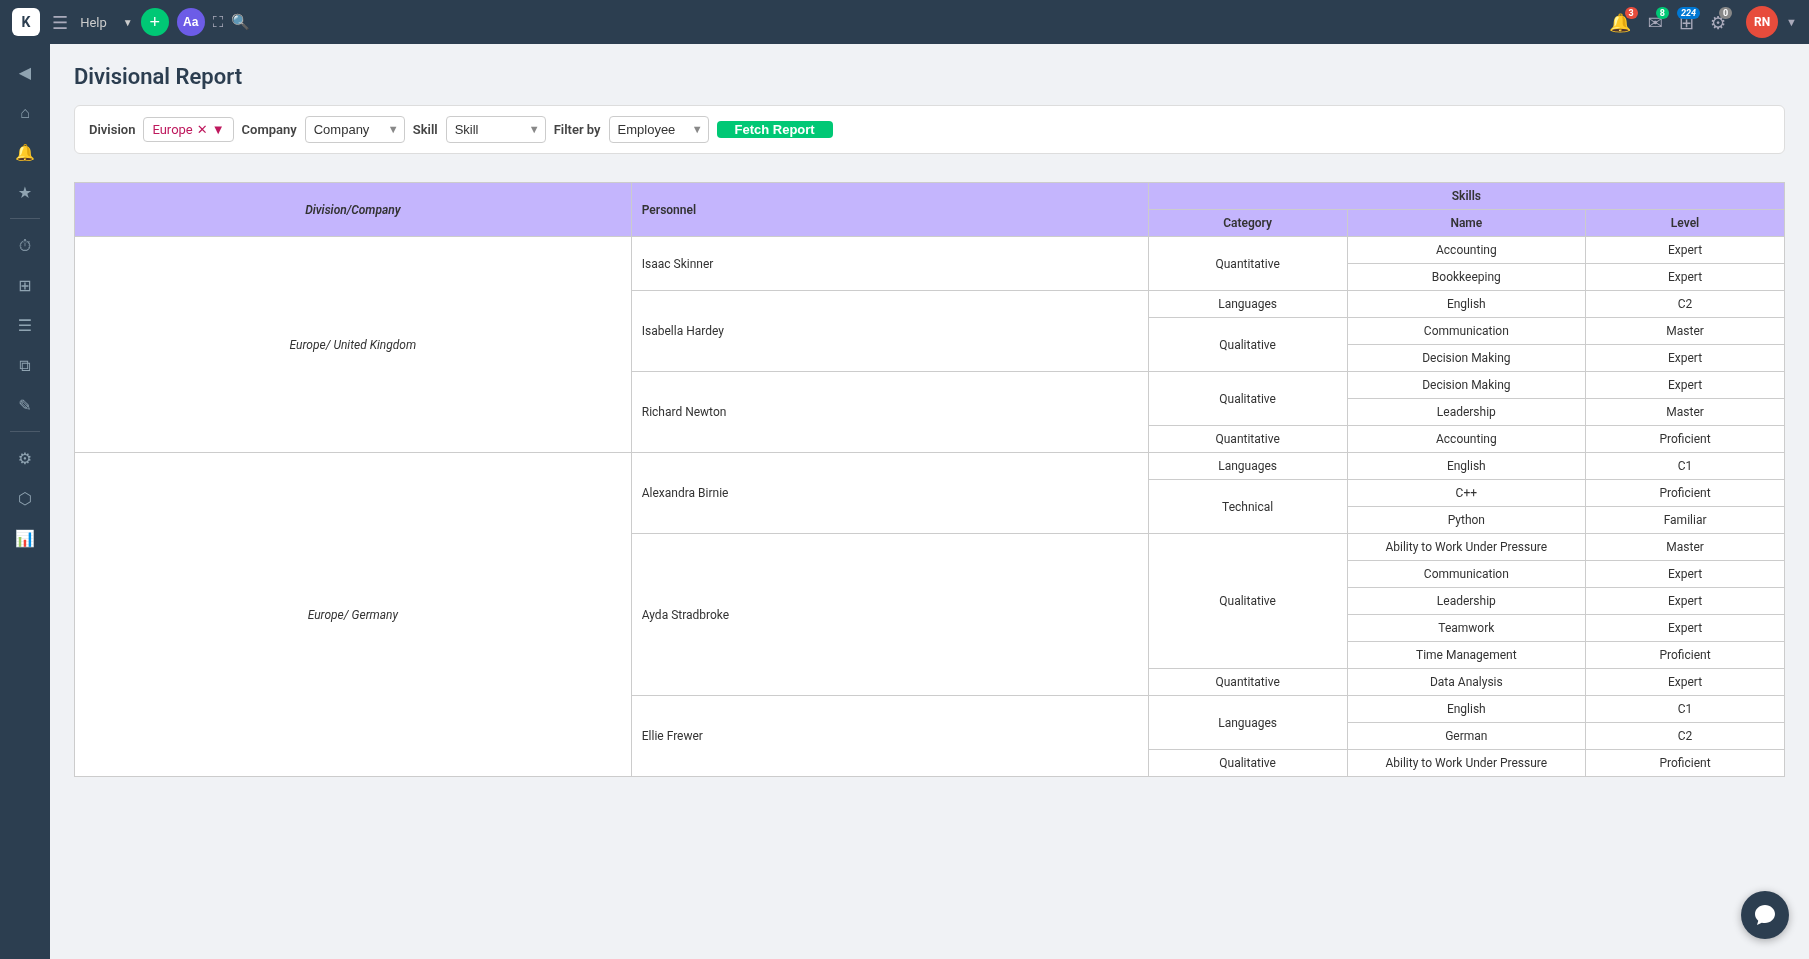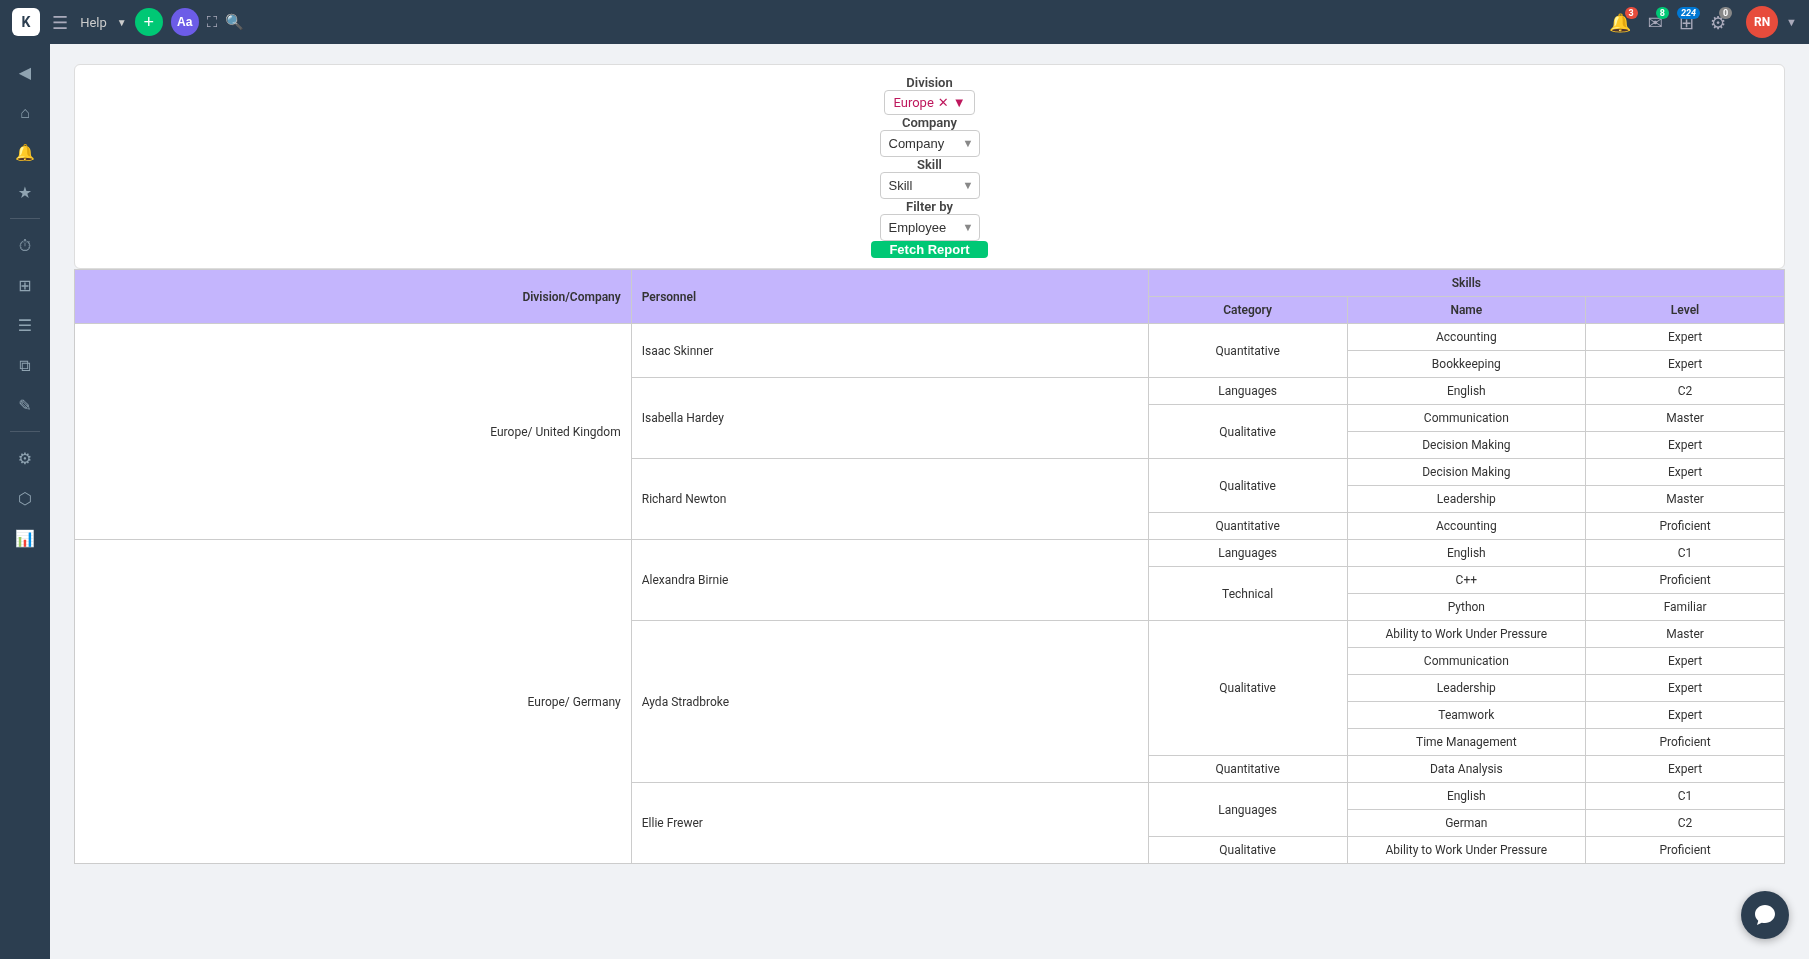--- a/index.html
+++ b/index.html
@@ -24,52 +24,52 @@
     .badge.blue { background: #0078d4; font-style: italic; }
     .topnav-avatar { width: 32px; height: 32px; border-radius: 50%; background: #e74c3c; color: #fff; font-size: 12px; font-weight: bold; display: flex; align-items: center; justify-content: center; cursor: pointer; }
 
     
     .main-wrap { margin-top: 44px; margin-left: 50px; flex: 1; display: flex; flex-direction: column; overflow: hidden; }
     .content { flex: 1; overflow-y: auto; padding: 20px 24px; }
 
     .page-title { font-size: 22px; font-weight: 600; color: #2c3e50; margin-bottom: 16px; }
 
     
-    .filter-bar { display: flex; align-items: center; gap: 0; margin-bottom: 0; background: #fff; border: 1px solid #ddd; border-radius: 6px; padding: 10px 14px; flex-wrap: wrap; flex-direction: column; }
+    .filter-bar { display: flex; align-items: center; gap: 8px; margin-bottom: 28px; background: #fff; border: 1px solid #ddd; border-radius: 6px; padding: 10px 14px; flex-wrap: wrap; }
     .filter-label { font-weight: 600; color: #444; font-size: 13px; }
     .filter-select-wrap { position: relative; display: flex; align-items: center; }
     .filter-select { border: 1px solid #ccc; border-radius: 4px; padding: 5px 24px 5px 8px; font-size: 13px; background: #fff; appearance: none; cursor: pointer; min-width: 100px; color: #333; }
     .filter-select-wrap .chevron { position: absolute; right: 6px; pointer-events: none; color: #888; font-size: 11px; }
     .filter-select-europe { display: flex; align-items: center; border: 1px solid #ccc; border-radius: 4px; padding: 4px 8px; gap: 4px; background: #fff; }
     .filter-select-europe span { color: #be185d; font-size: 13px; }
     .filter-europe-x { color: #888; cursor: pointer; font-size: 12px; }
     .filter-europe-chevron { color: #888; font-size: 11px; }
     .fetch-btn { background: #00c875; color: #fff; border: none; border-radius: 4px; padding: 1px 18px; font-size: 13px; font-weight: 600; cursor: pointer; white-space: nowrap; }
 
     
     .report-table { width: 100%; border-collapse: collapse; background: #fff; border: 1px solid #ccc; }
     .report-table th, .report-table td { border: 1px solid #ccc; padding: 6px 10px; text-align: center; vertical-align: middle; font-size: 12px; color: #333; }
     .report-table th { background: #c4b5fd; font-weight: 600; font-size: 12px; }
-    .report-table .col-division { text-align: right; width: 280px; }
+    .report-table .col-division { text-align: center; width: 280px; font-style: italic; }
     .report-table .col-personnel { text-align: left; width: 260px; }
     .report-table .col-category { width: 100px; }
     .report-table .col-name { width: 120px; margin-left: 34px; }
     .report-table .col-level { width: 100px; }
 
     
     .chat-bubble { position: fixed; bottom: 20px; right: 20px; width: 48px; height: 48px; border-radius: 50%; background: #2c3e50; display: flex; align-items: center; justify-content: center; cursor: pointer; box-shadow: 0 2px 8px rgba(0,0,0,0.3); }
     .chat-bubble svg { width: 24px; height: 24px; fill: #fff; }
   </style>
 </head>
 <body>
 
 <div class="topnav">
   <div style="width:28px;height:28px;background:#fff;border-radius:6px;display:flex;align-items:center;justify-content:center;font-weight:bold;color:#2c3e50;font-size:14px;">K</div>
   <div style="color:#aab;font-size:18px;padding:4px;cursor:pointer;">☰</div>
-  <div style="color:#ccc;font-size:13px;cursor:pointer;display:flex;align-items:center;gap:10px;">
+  <div style="color:#ccc;font-size:13px;cursor:pointer;display:flex;align-items:center;gap:16px;">
       <span>Help</span> 
       <span style="font-size:10px;">▼</span>
     </div>
   <button class="topnav-btn">+</button>
   <button class="topnav-aa">Aa</button>
   <div class="topnav-expand">⛶</div>
   <div class="topnav-search">🔍</div>
   <div class="topnav-spacer"></div>
   <div class="topnav-badge-wrap" style="margin-right:8px;">
     <span class="icon">🔔</span>
@@ -103,20 +103,21 @@
   <div class="sidebar-icon">⧉</div>
   <div class="sidebar-icon">✎</div>
   <div class="sidebar-divider"></div>
   <div class="sidebar-icon">⚙</div>
   <div class="sidebar-icon">⬡</div>
   <div class="sidebar-icon">📊</div>
 </div>
 
 <div class="main-wrap" style="margin-left:50px;">
   <div class="content">
+    <h1 class="page-title">Divisional Report</h1>
 
     <div class="filter-bar">
       <span class="filter-label">Division</span>
       <div class="filter-select-europe">
         <span>Europe</span>
         <span class="filter-europe-x">✕</span>
         <span class="filter-europe-chevron">▼</span>
       </div>
       <span class="filter-label">Company</span>
       <div class="filter-select-wrap">

